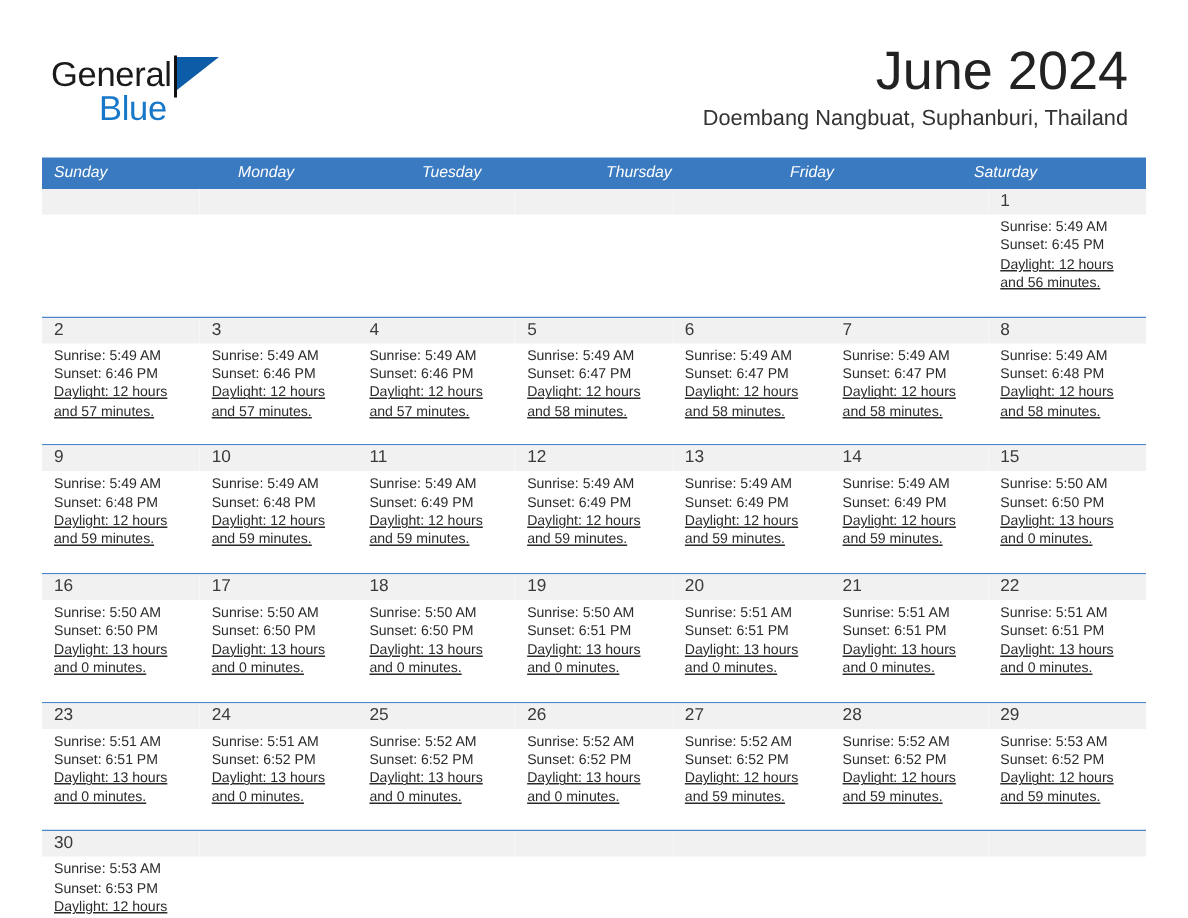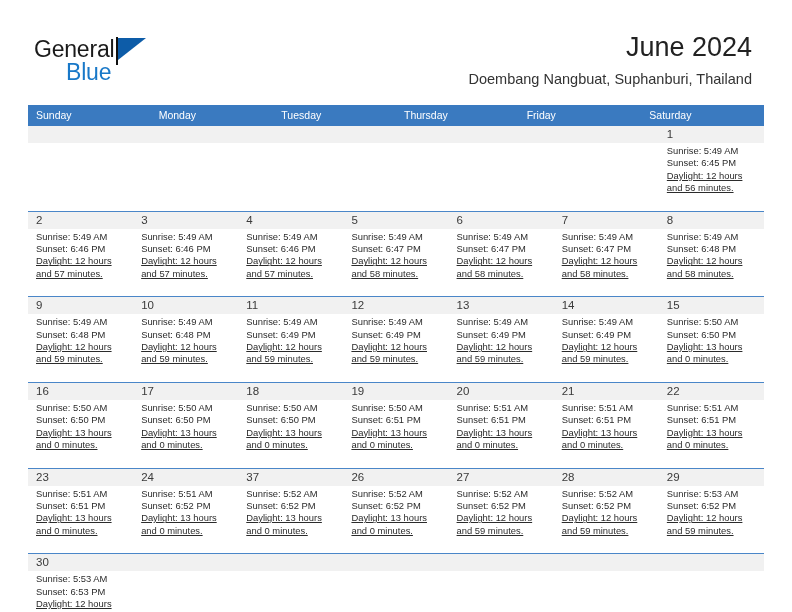--- a/index.html
+++ b/index.html
@@ -72,21 +72,21 @@
     background: #111111;
   }
 
   .title-block {
     position: absolute;
     right: 8px;
     top: 0;
     text-align: right;
   }
   .month-title {
-    font-size: 27px;
+    font-size: 36px;
     color: #222222;
     line-height: 34px;
     white-space: nowrap;
   }
   .location-title {
     font-size: 14.5px;
     color: #333333;
     line-height: 22px;
     margin-top: 4px;
     white-space: nowrap;
@@ -96,20 +96,21 @@
   .calendar {
     position: absolute;
     left: 28px;
     top: 105px;
     width: 736px;
   }
   .cal-head {
     display: flex;
     background: #3a7ac0;
     height: 21px;
+    font-style: italic;
   }
   .cal-head .hcell {
     flex: 1 1 0;
     color: #ffffff;
     font-size: 10.5px;
     line-height: 21px;
     padding-left: 8px;
     box-sizing: border-box;
     white-space: nowrap;
   }
@@ -421,21 +422,21 @@
           </div>
           <div class="daycell">
             <div class="num">24</div>
             <div class="info">
               <div>Sunrise: 5:51 AM</div>
               <div>Sunset: 6:52 PM</div>
               <div class="wrap">Daylight: 13 hours and 0 minutes.</div>
             </div>
           </div>
           <div class="daycell">
-            <div class="num">37</div>
+            <div class="num">25</div>
             <div class="info">
               <div>Sunrise: 5:52 AM</div>
               <div>Sunset: 6:52 PM</div>
               <div class="wrap">Daylight: 13 hours and 0 minutes.</div>
             </div>
           </div>
           <div class="daycell">
             <div class="num">26</div>
             <div class="info">
               <div>Sunrise: 5:52 AM</div>

